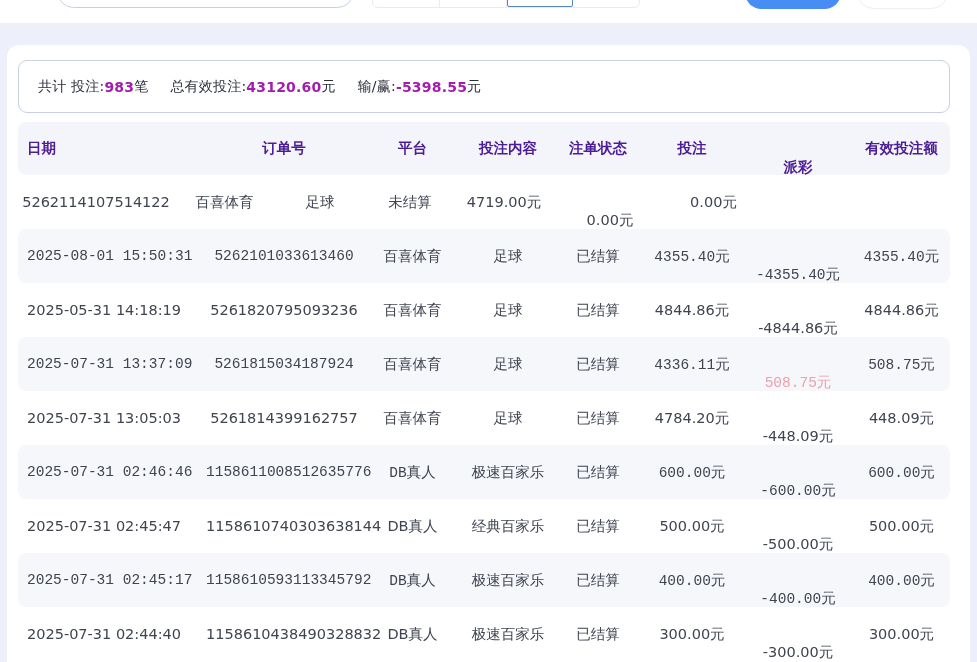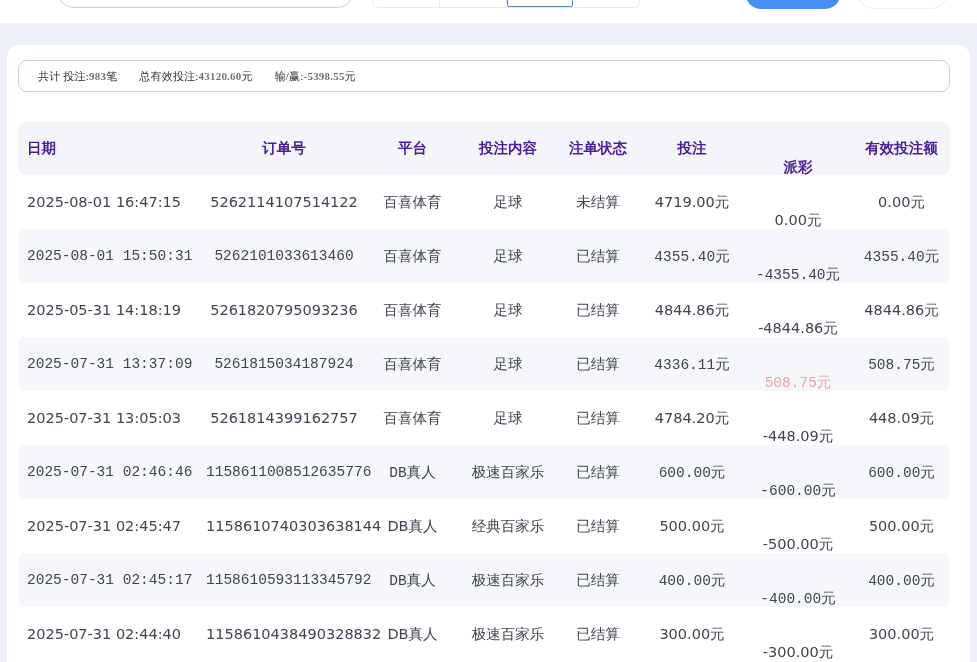--- a/index.html
+++ b/index.html
@@ -37,26 +37,26 @@
     position:absolute; left:857px; top:-24px; width:91px; height:33px;
     background:#fff; border:1px solid #eceef3; border-radius:17px;
   }
   
   .card {
     position:absolute; left:7px; top:45px; width:963px; height:700px;
     background:#ffffff; border-radius:12px;
   }
   
   .summary {
-    position:absolute; left:11px; top:15px; width:932px; height:32px;
+    position:absolute; left:11px; top:15px; width:932px; height:53px;
     border:1px solid #c9cfe9; border-radius:9px;
     display:flex; align-items:center; padding-left:19px;
-    font-size:11px; color:#2c303b; letter-spacing:.2px;font-family:Liberation Serif, serif;
-  }
-  .summary b { color:#737373; }
+    font-size:14px; color:#2c303b; letter-spacing:.2px;
+  }
+  .summary b { color:#a21caf; }
   .summary .gap { display:inline-block; width:22px; }
   
   .table { position:absolute; left:11px; top:77px; width:932px; }
   .thead {
     height:53px; background:#f4f5fa; border-radius:8px;
     display:flex; align-items:center;
     font-weight:bold; font-size:14.5px; color:#4c1d95;
   }
   .row {
     height:54px; display:flex; align-items:center;
@@ -101,21 +101,20 @@
       <div class="col-order c">订单号</div>
       <div class="col-platform c">平台</div>
       <div class="col-content c">投注内容</div>
       <div class="col-status c">注单状态</div>
       <div class="col-bet c">投注</div>
       <div class="col-payout c">派彩</div>
       <div class="col-valid c">有效投注额</div>
     </div>
     <div id="table-body">
         <div class="row">
-    <div class="col-date">2025-08-01 16:47:15</div>
     <div class="col-order c">5262114107514122</div>
     <div class="col-platform c">百喜体育</div>
     <div class="col-content c">足球</div>
     <div class="col-status c">未结算</div>
     <div class="col-bet c">4719.00元</div>
     <div class="col-payout c">0.00元</div>
     <div class="col-valid c">0.00元</div>
   </div>
         <div class="row striped">
     <div class="col-date">2025-08-01 15:50:31</div>

